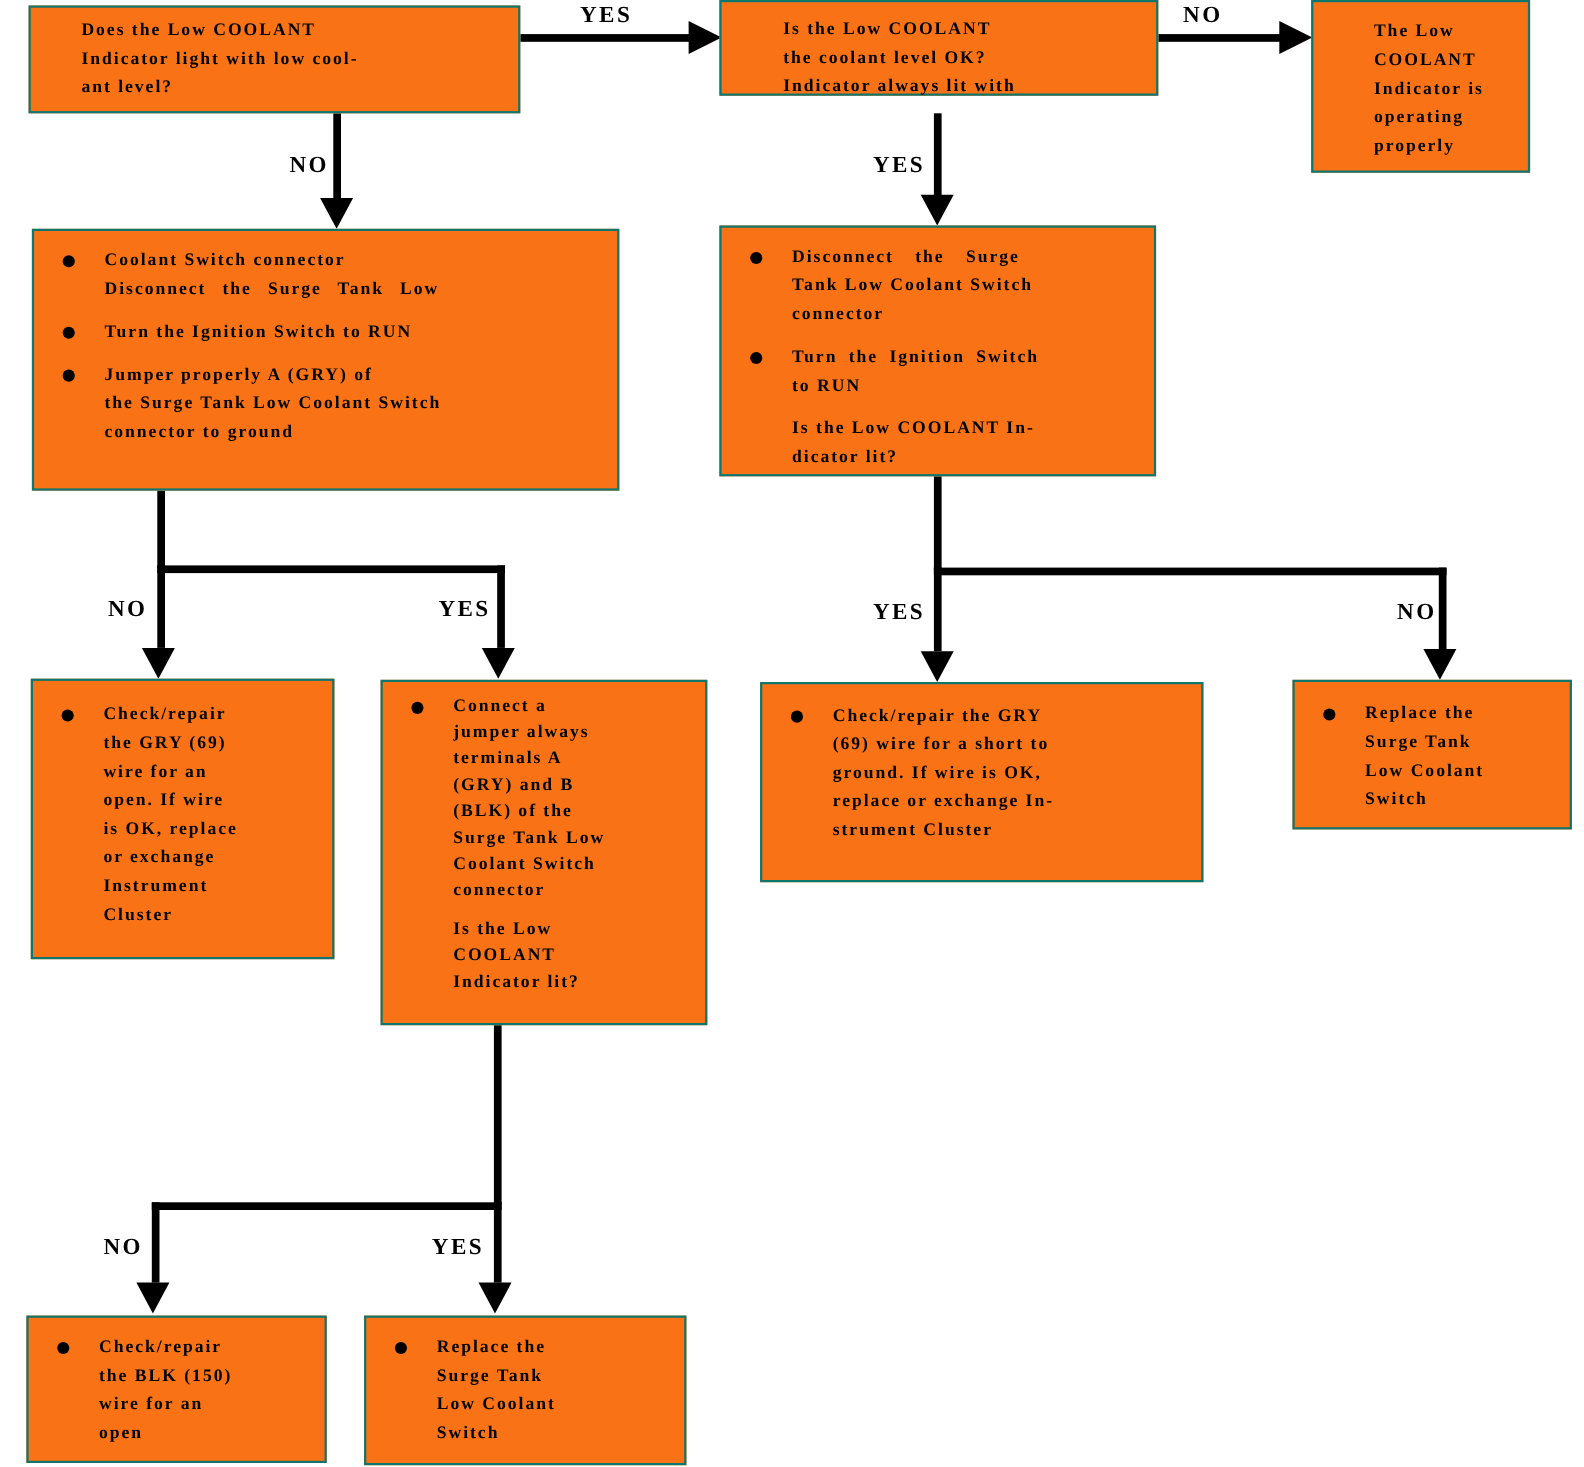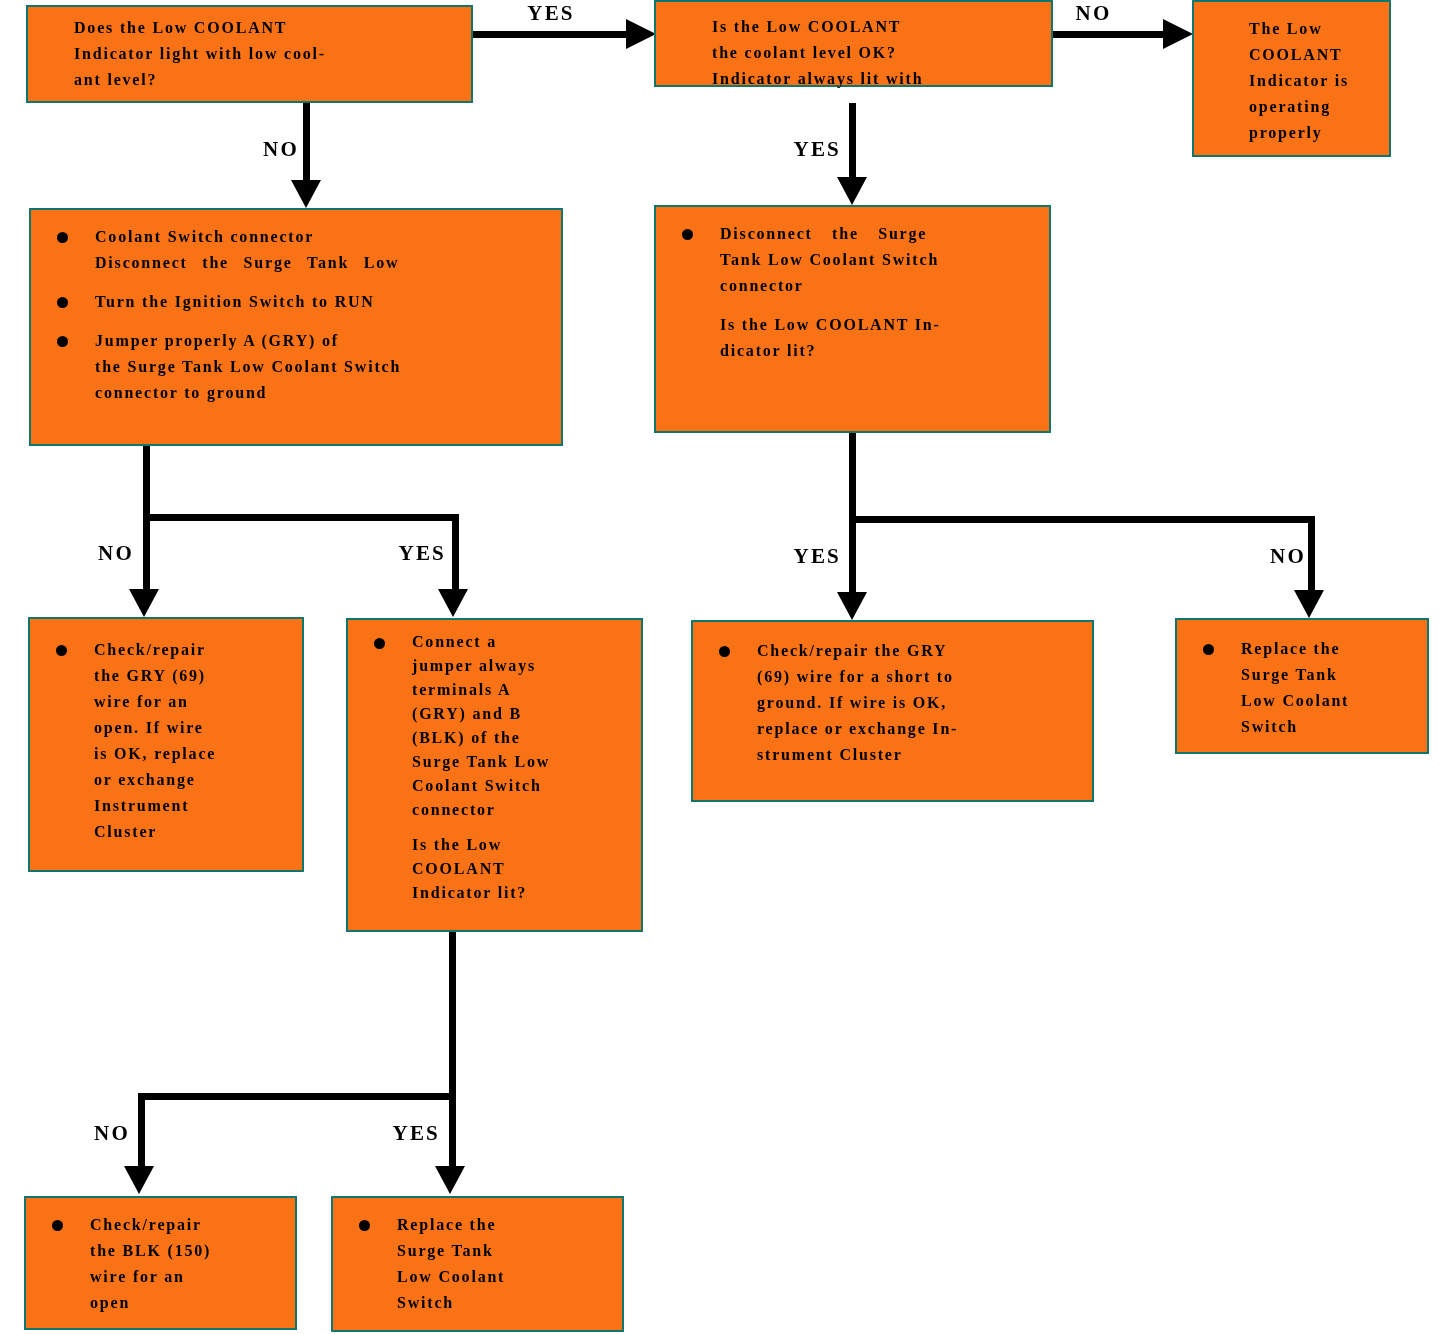--- a/index.html
+++ b/index.html
@@ -127,20 +127,27 @@
   <div class="node" style="left:638px;top:205px;width:397px;height:228px;padding:14px 4px 0 0;">
     <div class="item">
       <span class="dot"></span>
       <div class="itx">
         <div class="ln ws3">Disconnect the Surge</div>
         <div class="ln">Tank Low Coolant Switch</div>
         <div class="ln">connector</div>
       </div>
     </div>
     <div class="item">
+      <span class="dot"></span>
+      <div class="itx">
+        <div class="ln ws1">Turn the Ignition Switch</div>
+        <div class="ln">to RUN</div>
+      </div>
+    </div>
+    <div class="item">
       <span class="dot hide"></span>
       <div class="itx">
         <div class="ln">Is the Low COOLANT In-</div>
         <div class="ln">dicator lit?</div>
       </div>
     </div>
   </div>
 
   <div class="node" style="left:12px;top:617px;width:276px;height:255px;padding:18px 2px 0 0;">
     <div class="item">

